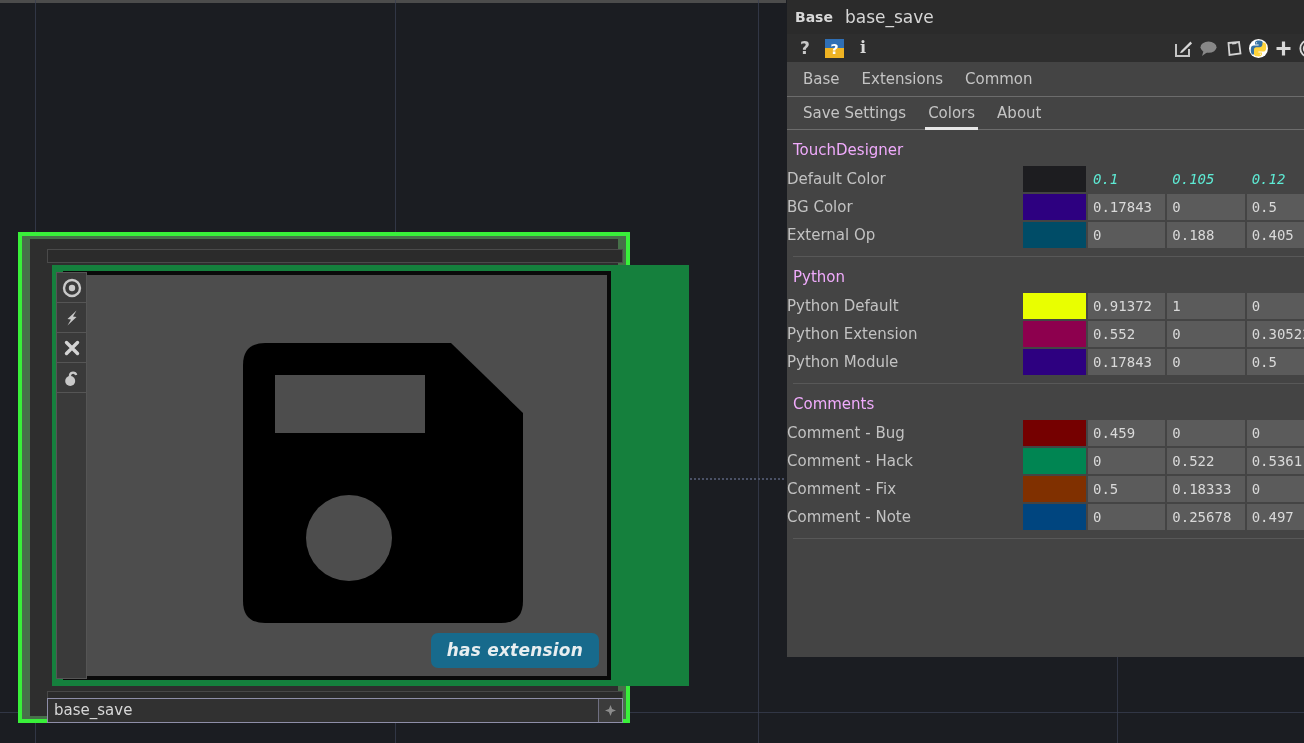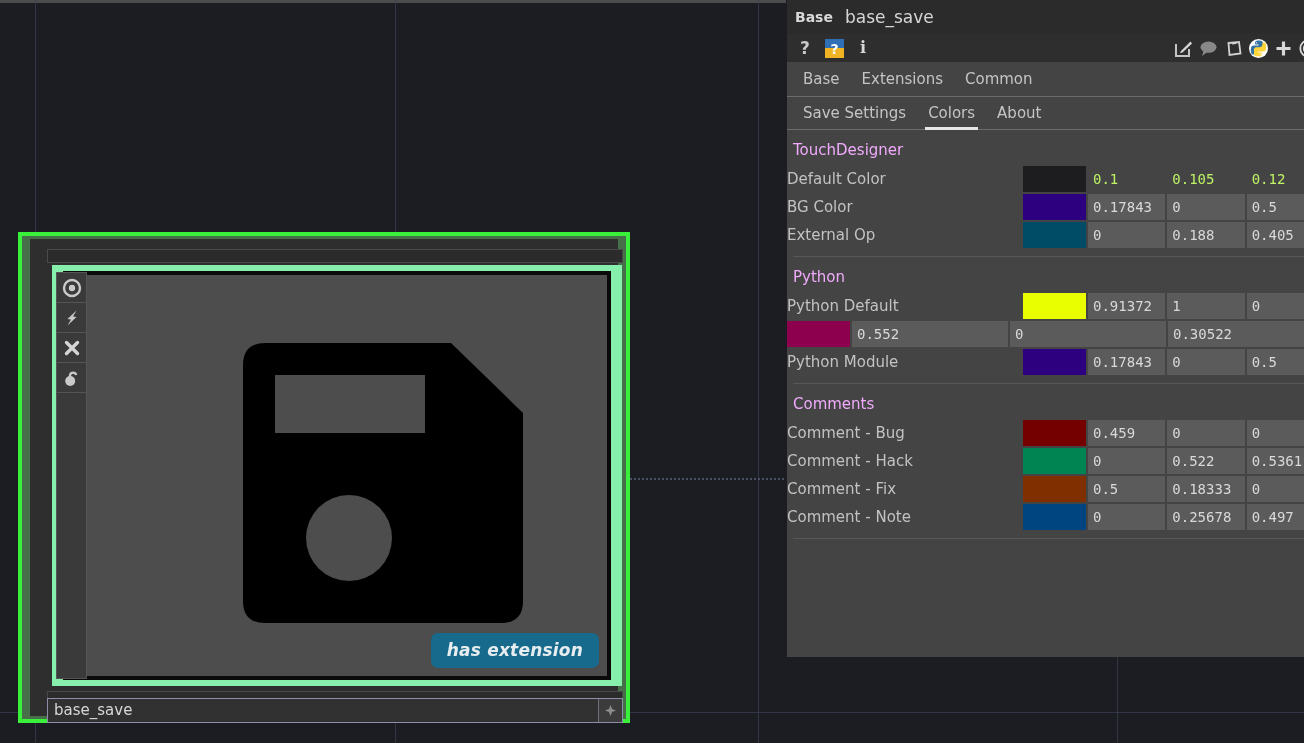--- a/index.html
+++ b/index.html
@@ -83,22 +83,22 @@
     position: absolute;
     left: 17px; top: 10px;
     width: 576px; height: 14px;
     background: #2b2b2b;
     border: 1px solid #4a4a4a;
     box-sizing: border-box;
   }
   .node-frame {
     position: absolute;
     left: 22px; top: 26px;
-    width: 570px; height: 421px;
-    background: #86efac;
+    width: 637px; height: 421px;
+    background: #15803d;
     box-sizing: border-box;
   }
   .node-frame-inner {
     position: absolute;
     left: 11px; top: 6px;
     width: 548px; height: 409px;
     background: #0a0a0a;
     box-sizing: border-box;
   }
   .node-viewer {
@@ -325,21 +325,22 @@
     font-family: "DejaVu Sans Mono", monospace;
     font-size: 14px;
     line-height: 26px;
     padding-left: 5px;
     box-sizing: border-box;
     overflow: hidden;
     white-space: nowrap;
   }
   .pfield.def {
     background: transparent;
-    color: #bef264;
+    color: #5eead4;
+    font-style: italic;
   }
 </style>
 </head>
 <body>
 
 <div id="root">
 
   <div class="network">
     <div class="top-edge"></div>
     <div class="grid-v" style="left:35px;"></div>
@@ -538,20 +539,21 @@
         <div class="prow">
           <div class="plabel">Python Default</div>
           <div class="pswatch" style="background: rgb(233, 255, 0);"></div>
           <div class="pfields">
             <div class="pfield">0.91372</div>
             <div class="pfield">1</div>
             <div class="pfield">0</div>
           </div>
         </div>
         <div class="prow">
+          <div class="plabel">Python Extension</div>
           <div class="pswatch" style="background: rgb(141, 0, 78);"></div>
           <div class="pfields">
             <div class="pfield">0.552</div>
             <div class="pfield">0</div>
             <div class="pfield">0.30522</div>
           </div>
         </div>
         <div class="prow">
           <div class="plabel">Python Module</div>
           <div class="pswatch" style="background: rgb(45, 0, 128);"></div>

